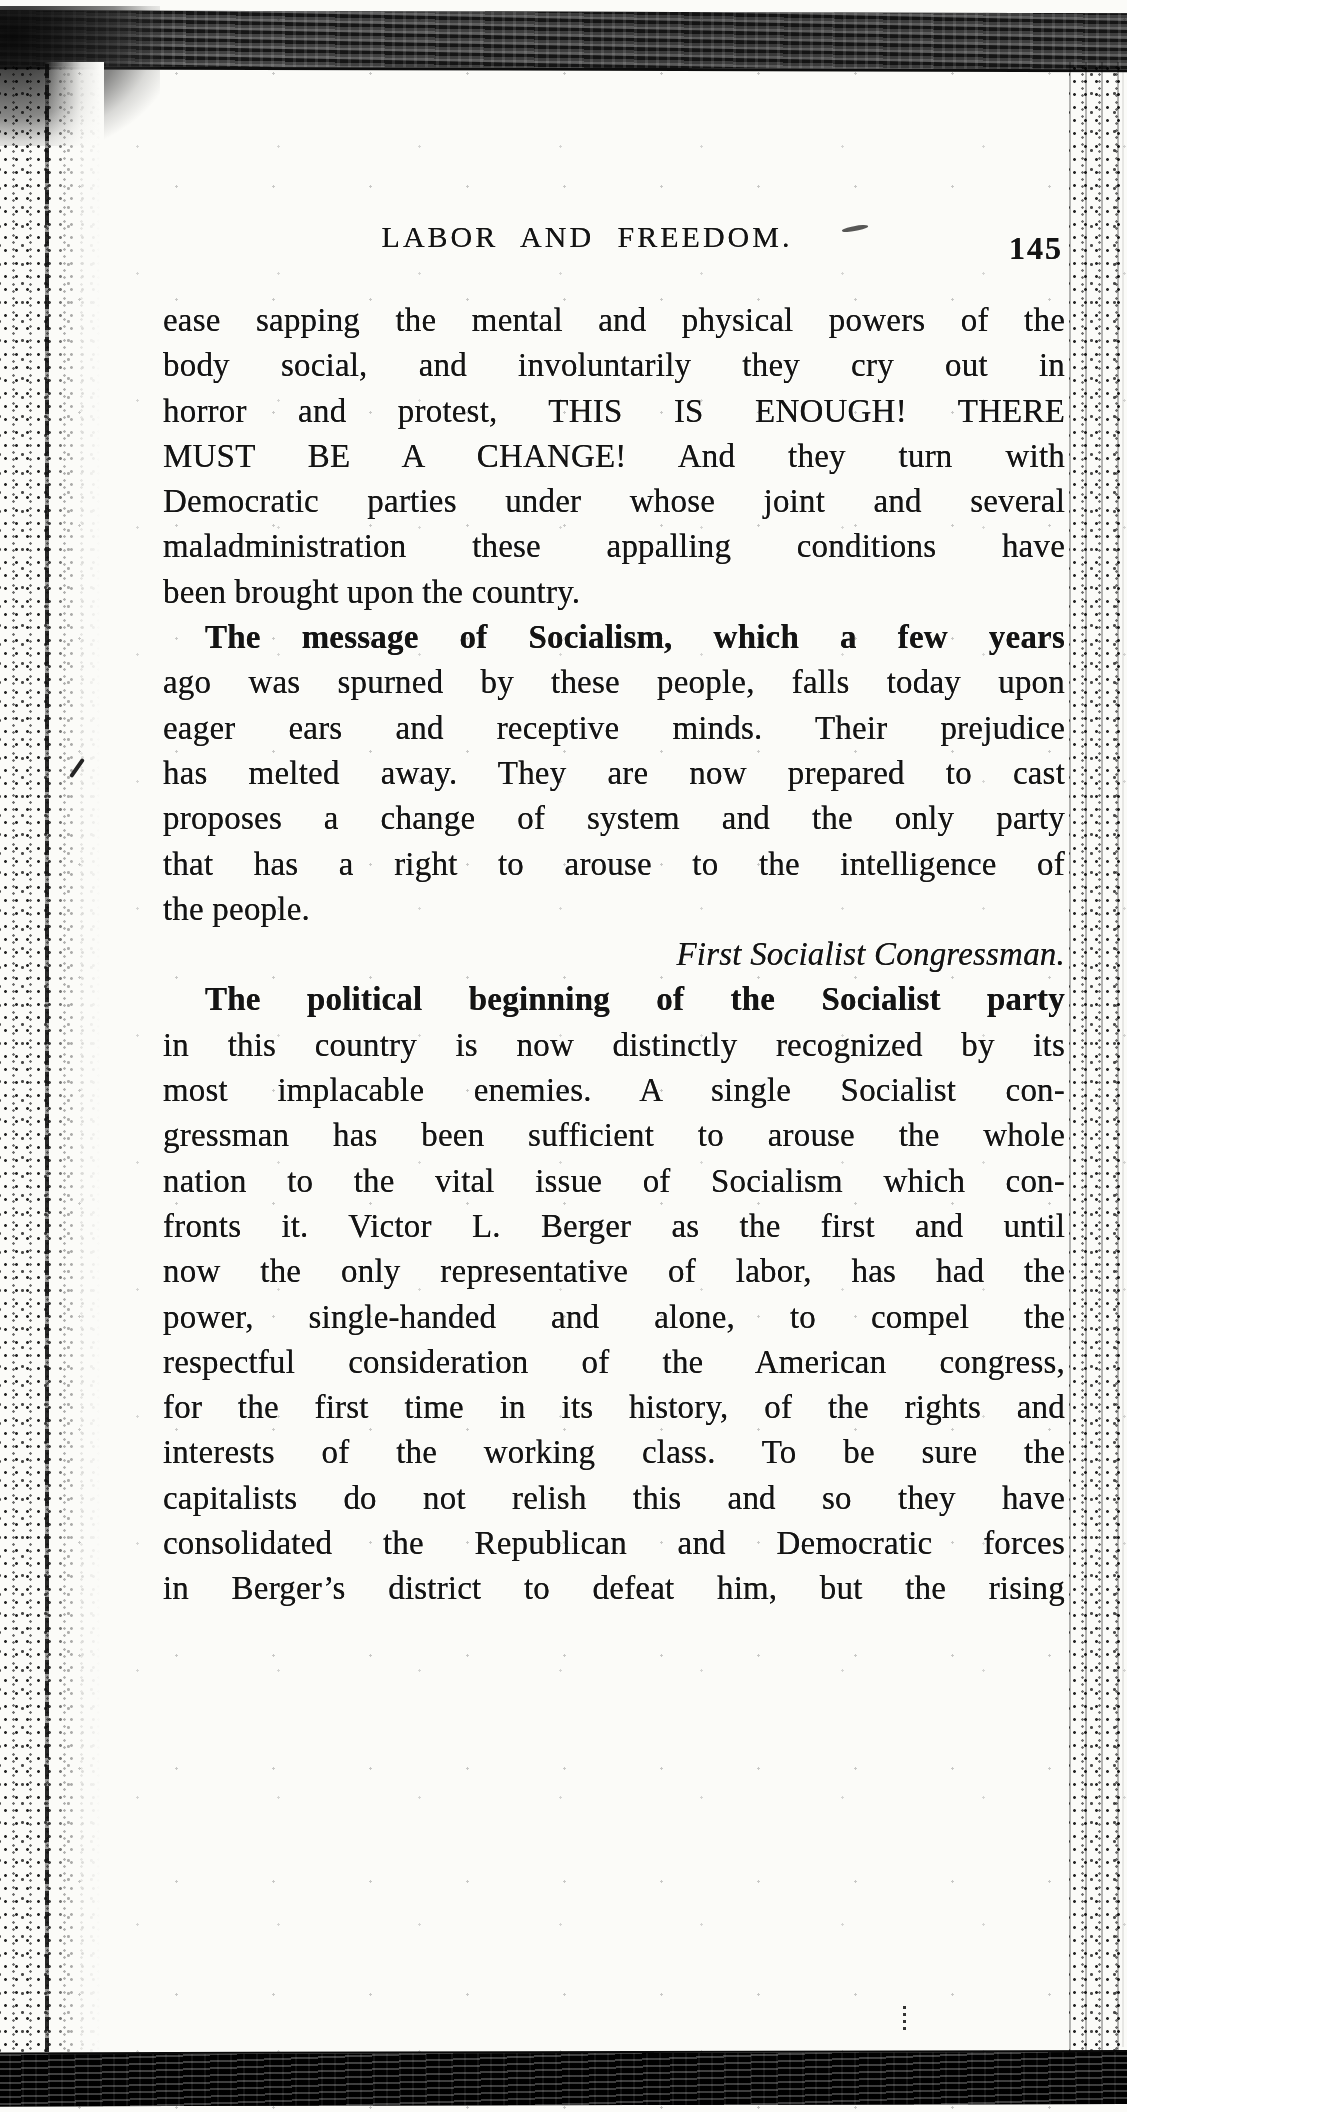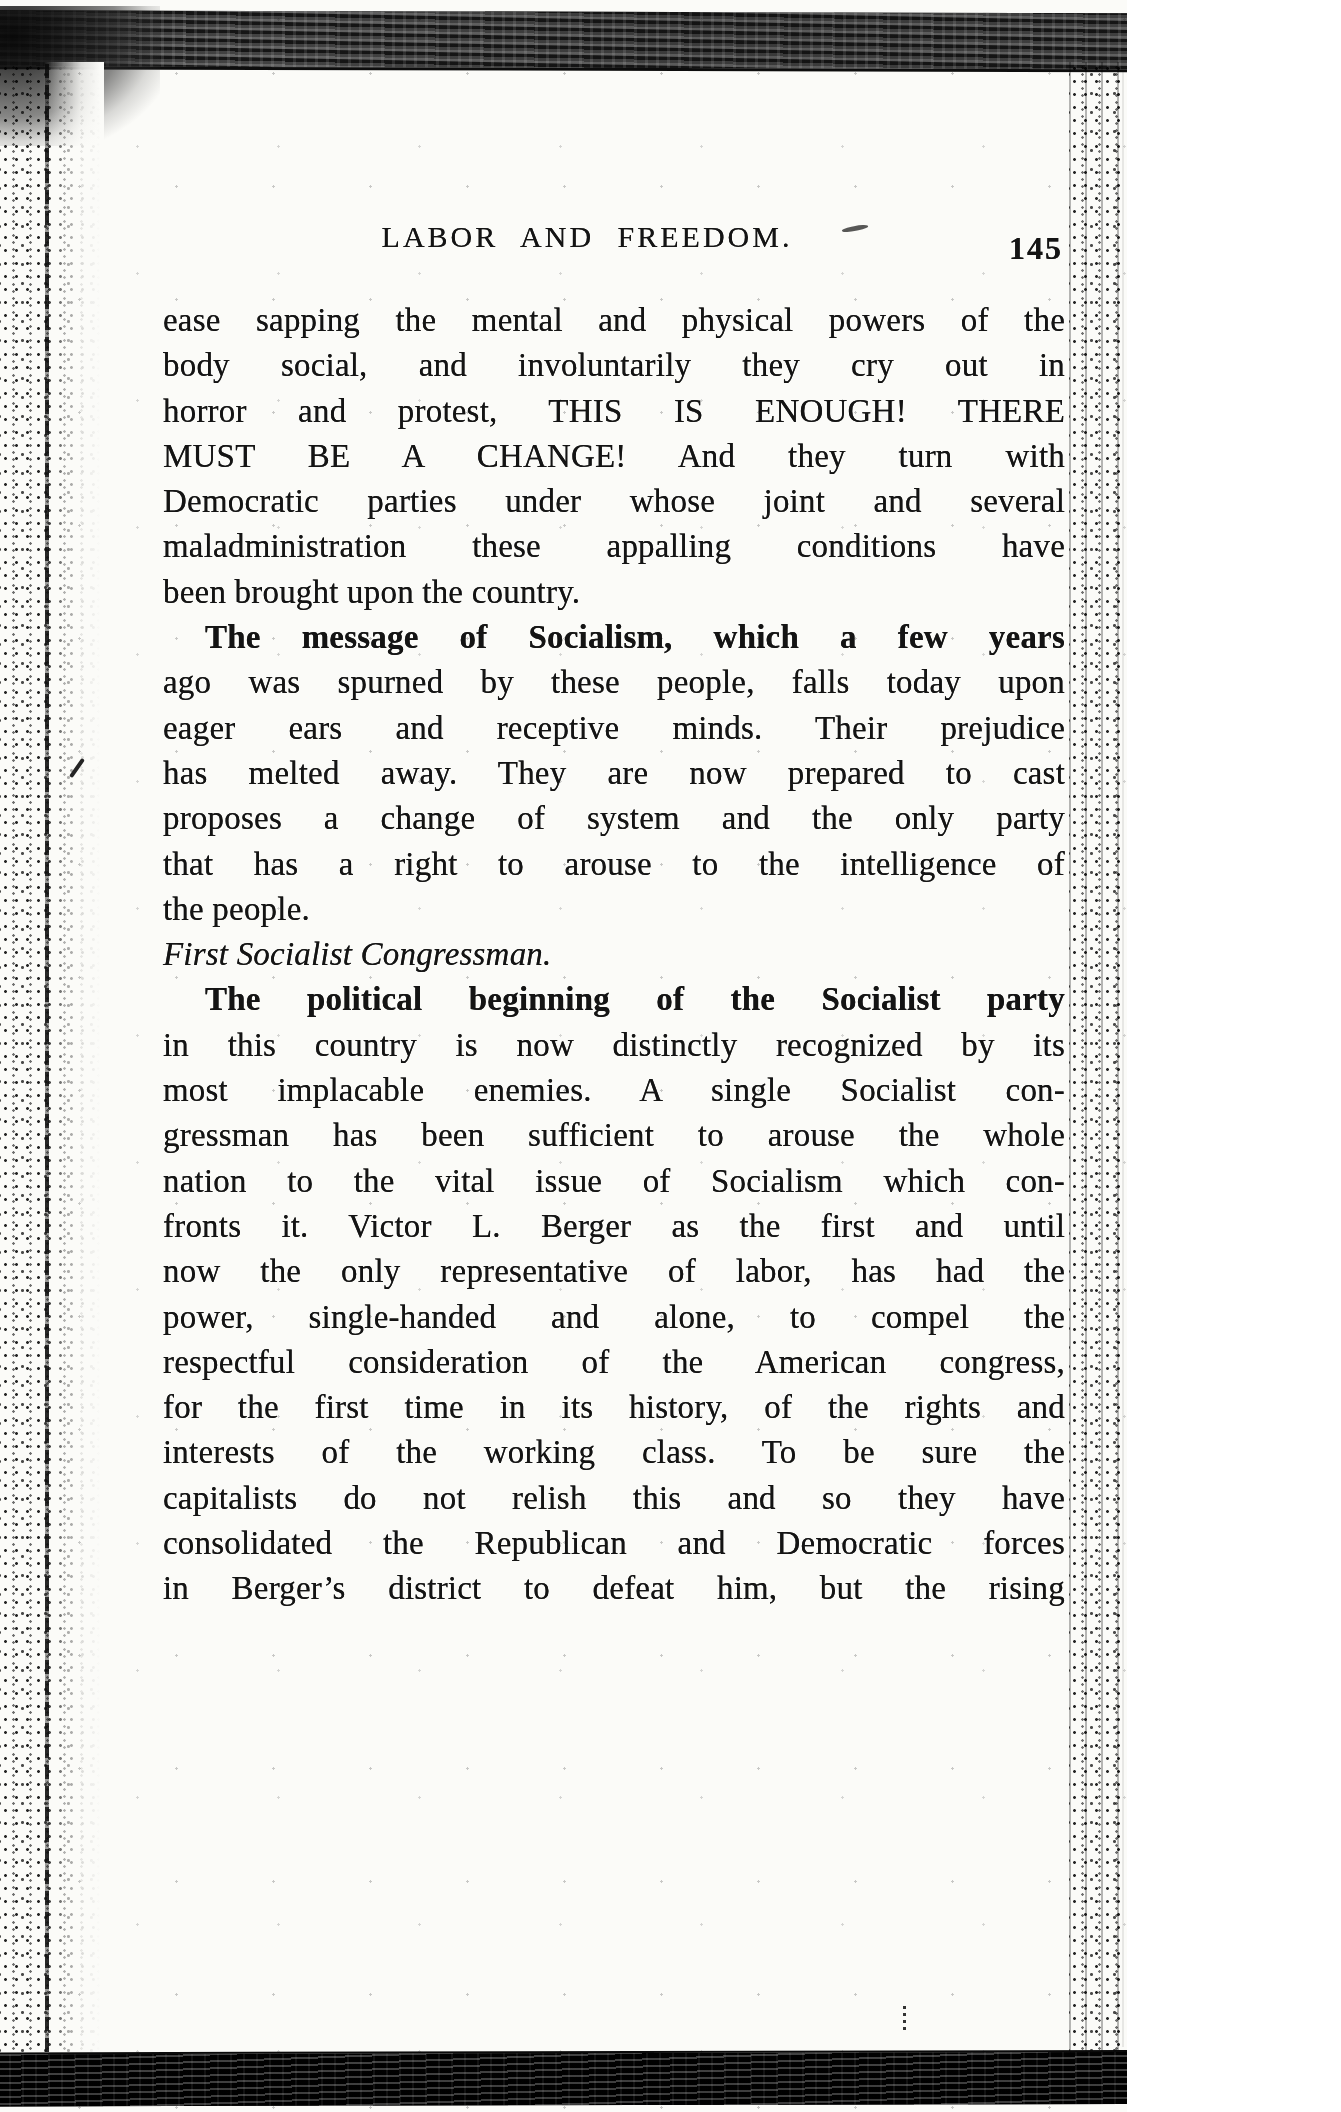--- a/index.html
+++ b/index.html
@@ -109,21 +109,21 @@
   }
   .text-body {
     margin-top: 36px;
     font-size: 33px;
     line-height: 45.3px;
     letter-spacing: 0.2px;
   }
   .line { text-align: justify; text-align-last: justify; }
   .line.indent { text-indent: 42px; font-weight: bold; }
   .line.last { text-align-last: left; }
-  .section-heading { text-align: left; font-style: italic; }
+  .section-heading { text-align: right; font-style: italic; }
 </style>
 </head>
 <body>
 
 <div class="scan-page">
 
   <div class="band-top"></div>
   <div class="corner-blob-topleft"></div>
   <div class="strip-left speckle"></div>
   <div class="gutter-line"></div>

